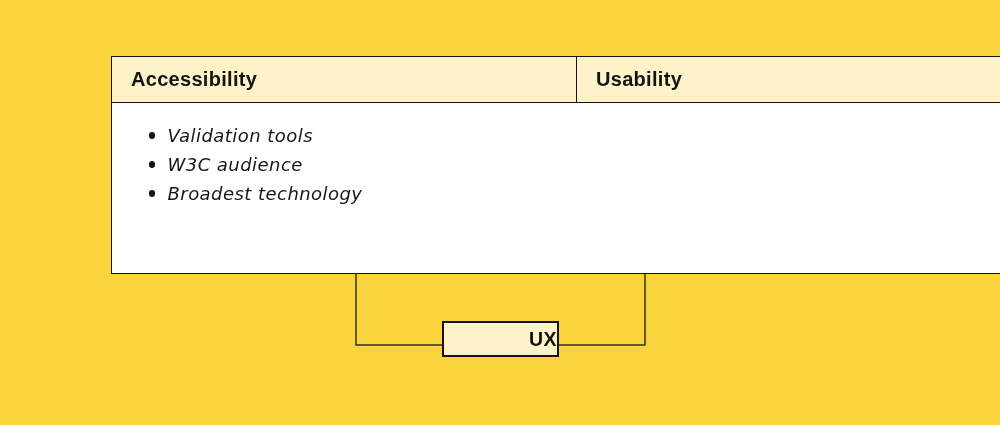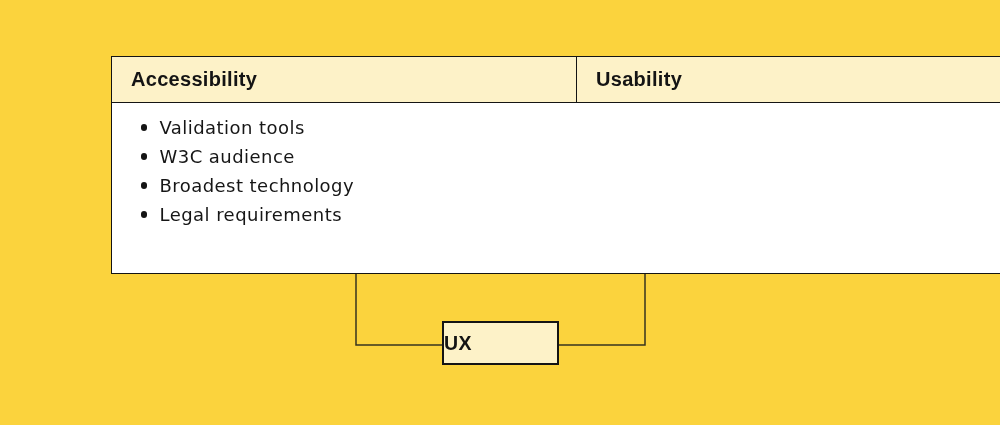--- a/index.html
+++ b/index.html
@@ -37,23 +37,24 @@
     letter-spacing: 0.3px;
   }
   .col-right {
     border-left: 1.5px solid #141414;
   }
   .body-cell {
     box-sizing: border-box;
     background: #ffffff;
   }
   ul.items {
-    margin: 0;
+    margin: 8px;
     padding: 10px 0 0 0;
     list-style: none;
+    font-style: italic;
   }
   ul.items li {
     position: relative;
     padding-left: 47.5px;
     font-family: "DejaVu Sans", sans-serif;
     font-size: 18px;
     letter-spacing: 0.45px;
     line-height: 29px;
     color: #161616;
   }
@@ -65,27 +66,27 @@
     width: 6.3px;
     height: 6.3px;
     border-radius: 50%;
     background: #141414;
   }
   .ux-box {
     position: absolute;
     left: 442px;
     top: 321px;
     width: 117px;
-    height: 44px;
+    height: 36px;
     box-sizing: border-box;
     border: 2px solid #141414;
     background: #fdf2c8;
     display: flex;
     align-items: center;
-    justify-content: flex-start;
+    justify-content: flex-end;
     font-size: 19.5px;
     font-weight: bold;
     letter-spacing: 0.5px;
     color: #141414;
   }
   .connectors {
     position: absolute;
     left: 0;
     top: 0;
     width: 1000px;
@@ -108,21 +109,20 @@
       <span>Accessibility</span>
     </div>
     <div class="header-cell col-right">
       <span>Usability</span>
     </div>
     <div class="body-cell">
       <ul class="items">
           <li>Validation tools</li>
           <li>W3C audience</li>
           <li>Broadest technology</li>
-          <li>Legal requirements</li>
         </ul>
     </div>
   </div>
 
   <div class="ux-box">
     <span>UX</span>
   </div>
 
 </div>
 

